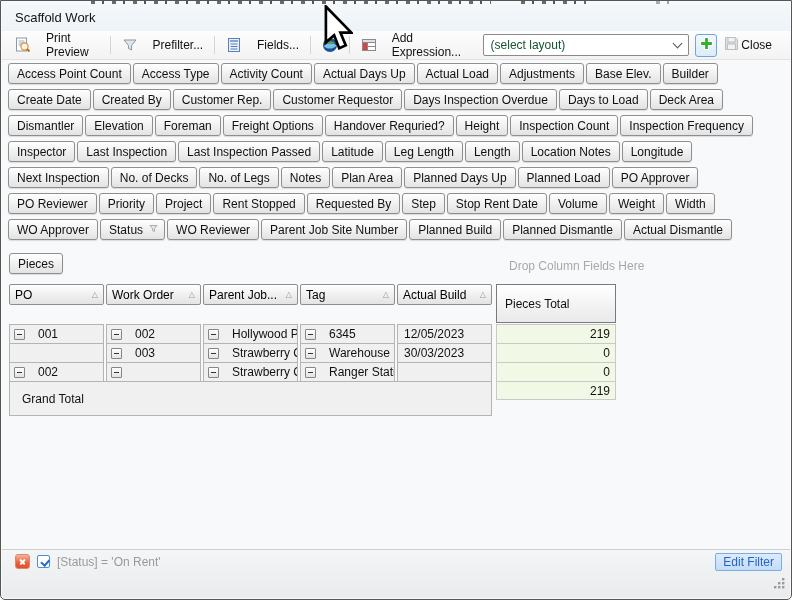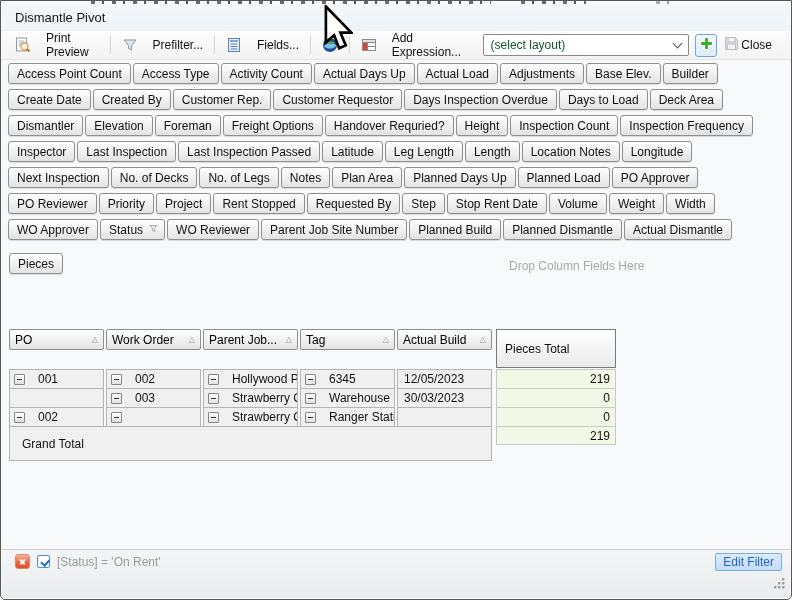--- a/index.html
+++ b/index.html
@@ -42,21 +42,21 @@
     box-shadow:0 1px 1px rgba(0,0,0,.12); display:inline-flex; align-items:center; gap:4px;
     font-family:"Liberation Sans", sans-serif; }
   .mini-funnel { width:9px; height:9px; margin:-6px -2px 0 2px; display:inline-block; }
   
   .data-row { position:absolute; top:252px; left:8px; right:8px; height:24px;text-decoration:underline; }
   .drop-hint { position:absolute; left:500px; top:6px; font-size:12px; color:#a9a9a9; }
   
   .pivot { position:absolute; top:283px; left:8px; font-size:12px; color:#111; }
   .prow { display:flex; column-gap:2px; }
   .prow.pdata + .prow.pdata, .prow.pgrand { margin-top:-1px; }
-  .phead { margin-bottom:1px;margin-top:45px; }
+  .phead { margin-bottom:1px; }
   .hcell { width:95px; height:21px; border:1px solid #8f8f8f; border-radius:2px;
     background:linear-gradient(#ffffff,#f2f2f2 45%,#e3e3e3); display:flex; align-items:center;
     justify-content:space-between; padding:0 5px; font-size:12px; font-family:"Liberation Sans", sans-serif; }
   .sort { font-size:8px; color:#9a9a9a; line-height:1; }
   .vhead { width:120px; height:39px; margin-left:2px; border:1px solid #7a7a7a;
     background:linear-gradient(#ffffff,#e9e9e9); display:flex; align-items:center; padding-left:8px; }
   .rcell { width:95px; height:20px; background:#f0f0f0; border:1px solid #b4b4b4;
     display:flex; align-items:center; gap:13px; padding-left:4px; overflow:hidden; white-space:nowrap; }
   .vcell { width:120px; height:20px; margin-left:2px; background:#f1f8e6; border:1px solid #c9c9c9;
     display:flex; align-items:center; justify-content:flex-end; padding-right:5px; }
@@ -91,21 +91,21 @@
 </head>
 <body>
 
 <div class="window">
 
   <div class="top-speck" style="left:90px;width:400px;"></div>
   <div class="top-speck" style="left:520px;width:65px;"></div>
   <div class="top-speck" style="left:655px;width:14px;opacity:.4;"></div>
 
   <div class="titlebar">
-    <span>Dismantle Pivot</span>
+    <span>Scaffold Work</span>
   </div>
 
   <div class="toolbar">
     <div class="tbtn">
       <span class="ticon">
         <svg width="16" height="16" viewBox="0 0 16 16">
             <rect x="1.5" y="1" width="10" height="13" fill="#fff" stroke="#8899aa"></rect>
             <line x1="3.5" y1="4" x2="9.5" y2="4" stroke="#9db0c4"></line>
             <line x1="3.5" y1="6" x2="9.5" y2="6" stroke="#9db0c4"></line>
             <line x1="3.5" y1="8" x2="9.5" y2="8" stroke="#9db0c4"></line>

